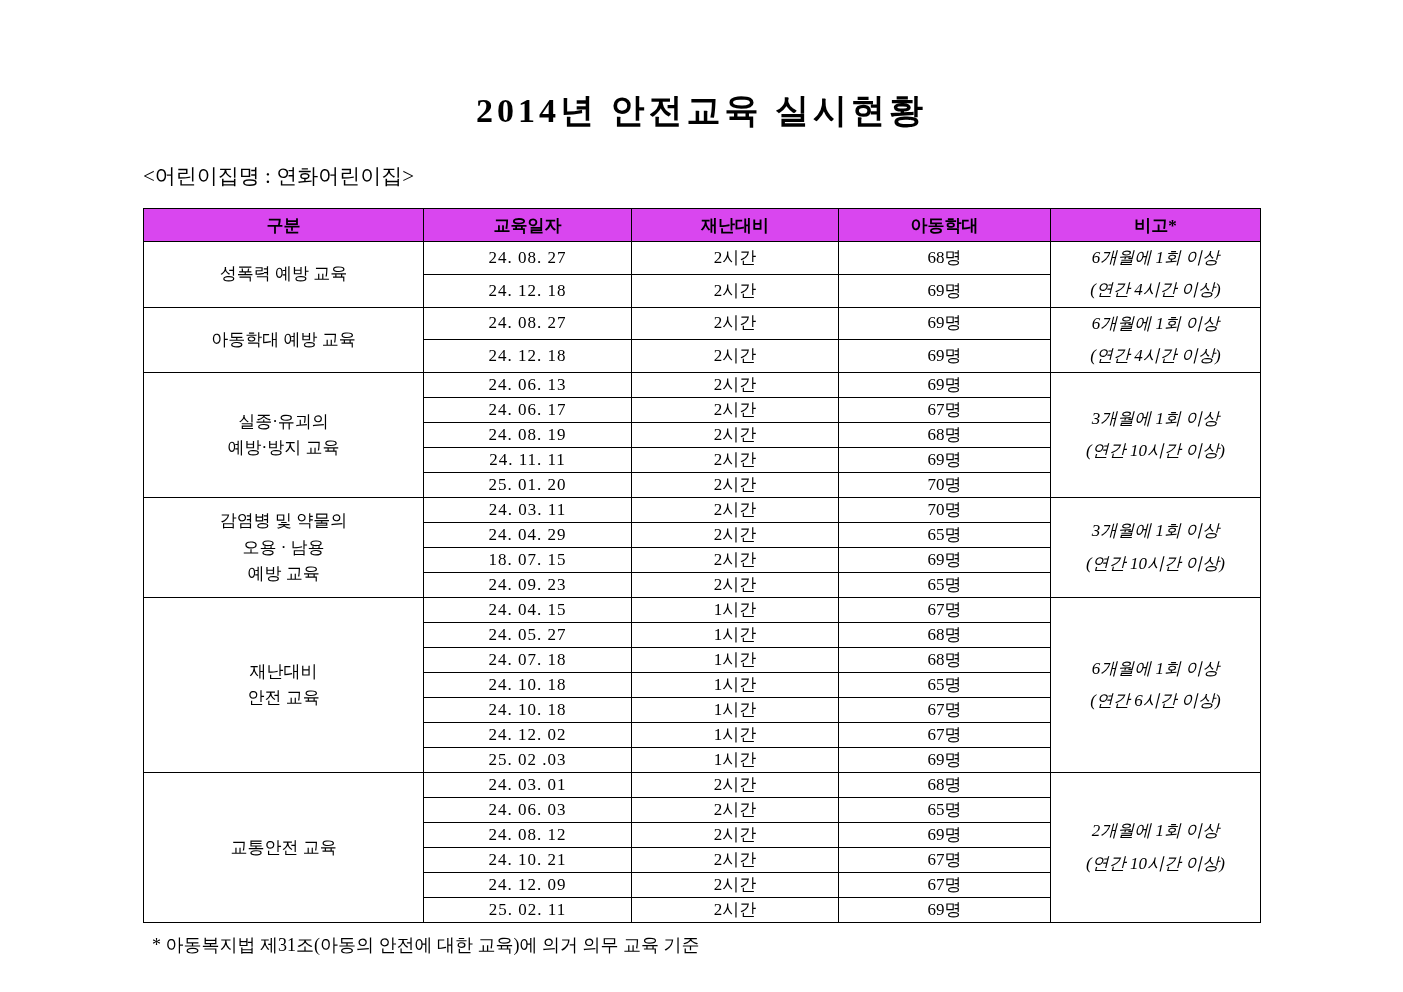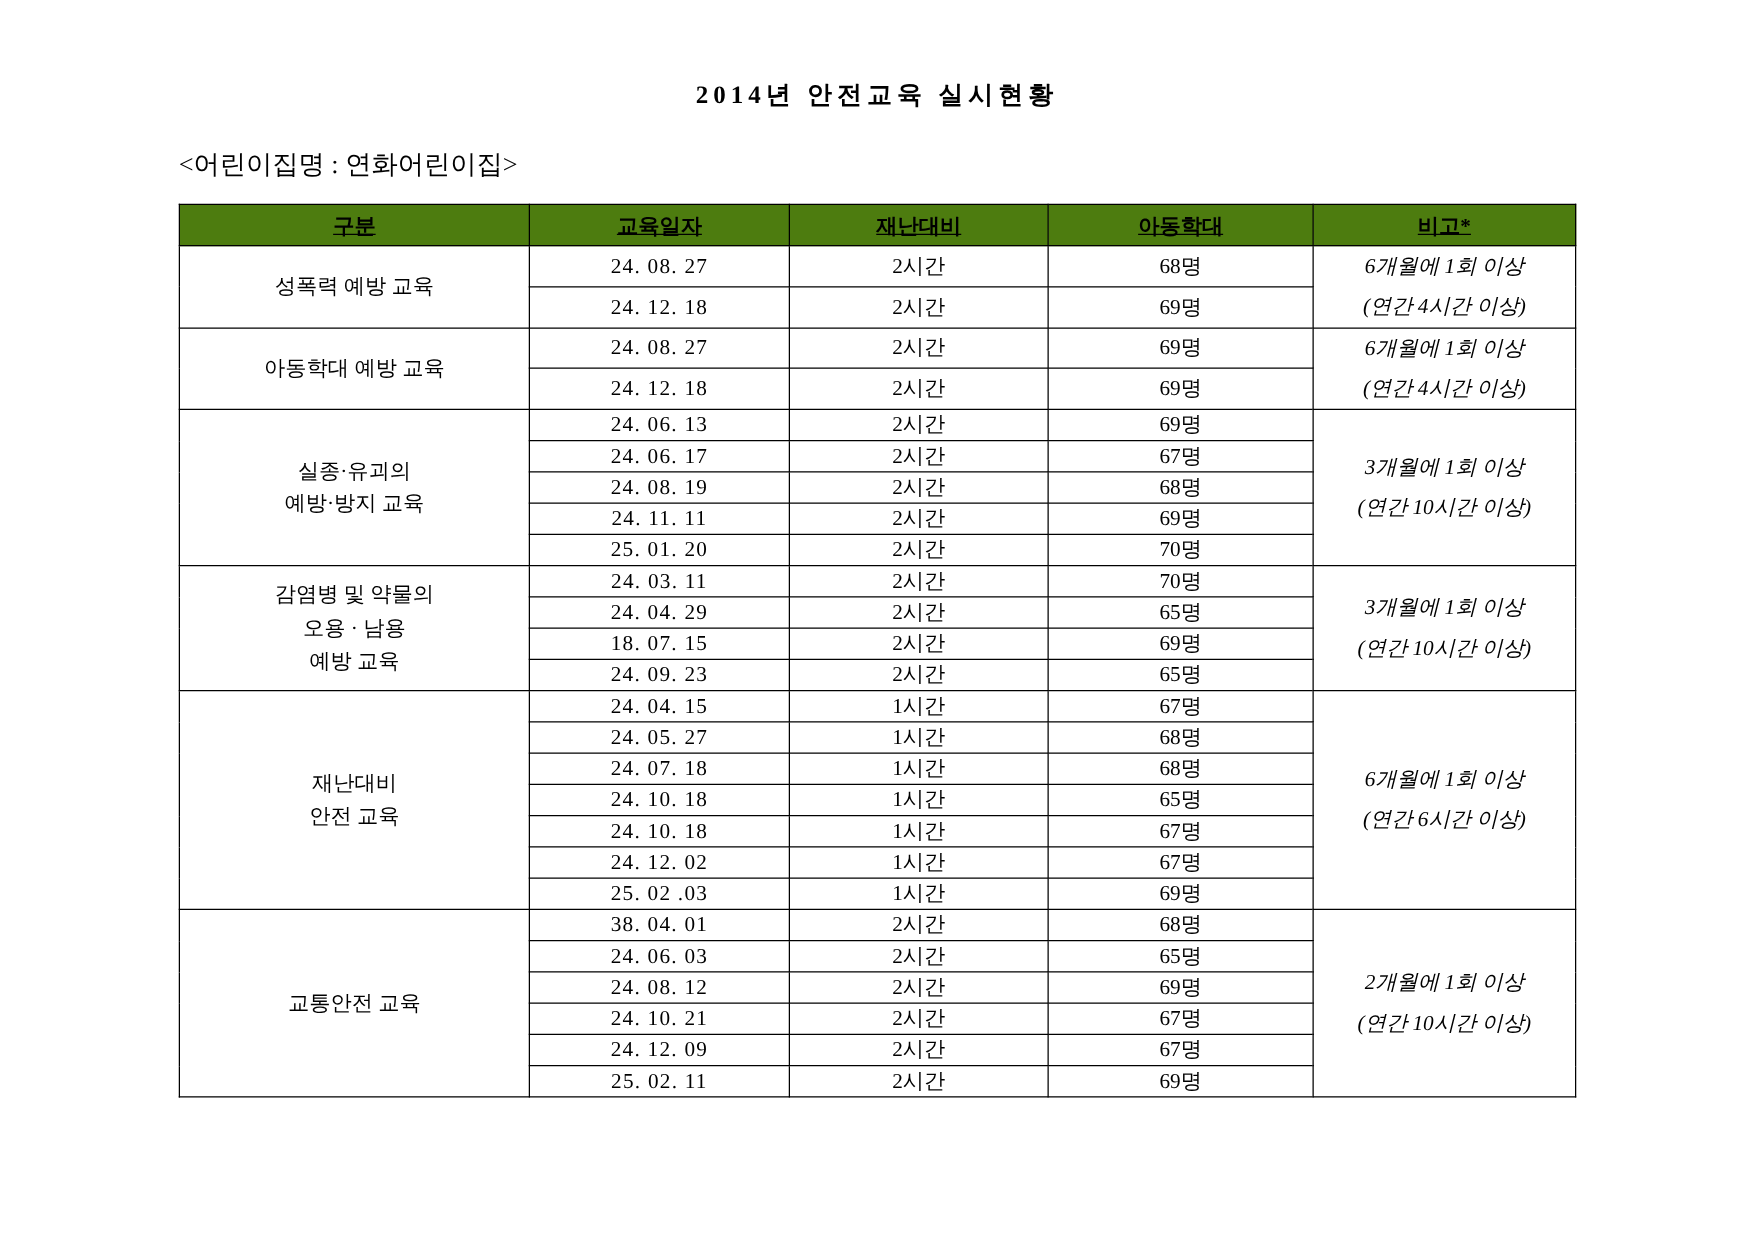--- a/index.html
+++ b/index.html
@@ -16,24 +16,24 @@
     overflow: hidden;
   }
   .page {
     position: relative;
     width: 1403px;
     height: 992px;
     box-sizing: border-box;
   }
   .doc-title {
     text-align: center;
-    font-size: 20px;
+    font-size: 34px;
     font-weight: bold;
     letter-spacing: 4px;
-    margin-top: 62px;
+    margin-top: 88px;
     font-family: "Liberation Serif", serif;
   }
   .subtitle {
     margin-top: 28px;
     margin-left: 143px;
     font-size: 21px;
     font-weight: normal;
     font-family: "Liberation Serif", serif;
   }
   table.main {
@@ -45,25 +45,24 @@
   }
   table.main td, table.main th {
     border: 1px solid #000000;
     padding: 0;
     text-align: center;
     vertical-align: middle;
     font-size: 17px;
     font-family: "Liberation Serif", serif;
   }
   thead th {
-    background: #4d7c0f;
+    background: #d946ef;
     height: 32px;
     font-weight: bold;
     font-size: 19px;
-    text-decoration: underline;
   }
   col.c-category { width: 280px; }
   col.c-date { width: 208px; }
   col.c-hours { width: 207px; }
   col.c-children { width: 212px; }
   col.c-note { width: 210px; }
 
   td.category {
     font-weight: normal;
     font-size: 18px;
@@ -255,21 +254,21 @@
         </tr>
         <tr>
           <td class="date">25. 02 .03</td>
           <td class="hours">1시간</td>
           <td class="children">69명</td>
         </tr>
         <tr>
           <td class="category" rowspan="6">
             <span class="note-line">교통안전 교육</span>
           </td>
-          <td class="date">38. 04. 01</td>
+          <td class="date">24. 03. 01</td>
           <td class="hours">2시간</td>
           <td class="children">68명</td>
           <td class="note" rowspan="6">
             <span class="note-line">2개월에 1회 이상</span>
             <span class="note-line">(연간 10시간 이상)</span>
           </td>
         </tr>
         <tr>
           <td class="date">24. 06. 03</td>
           <td class="hours">2시간</td>
@@ -291,14 +290,15 @@
           <td class="children">67명</td>
         </tr>
         <tr>
           <td class="date">25. 02. 11</td>
           <td class="hours">2시간</td>
           <td class="children">69명</td>
         </tr>
       </tbody>
   </table>
 
+  <div class="footnote">* 아동복지법 제31조(아동의 안전에 대한 교육)에 의거 의무 교육 기준</div>
 
 </div>
 
 </body></html>

